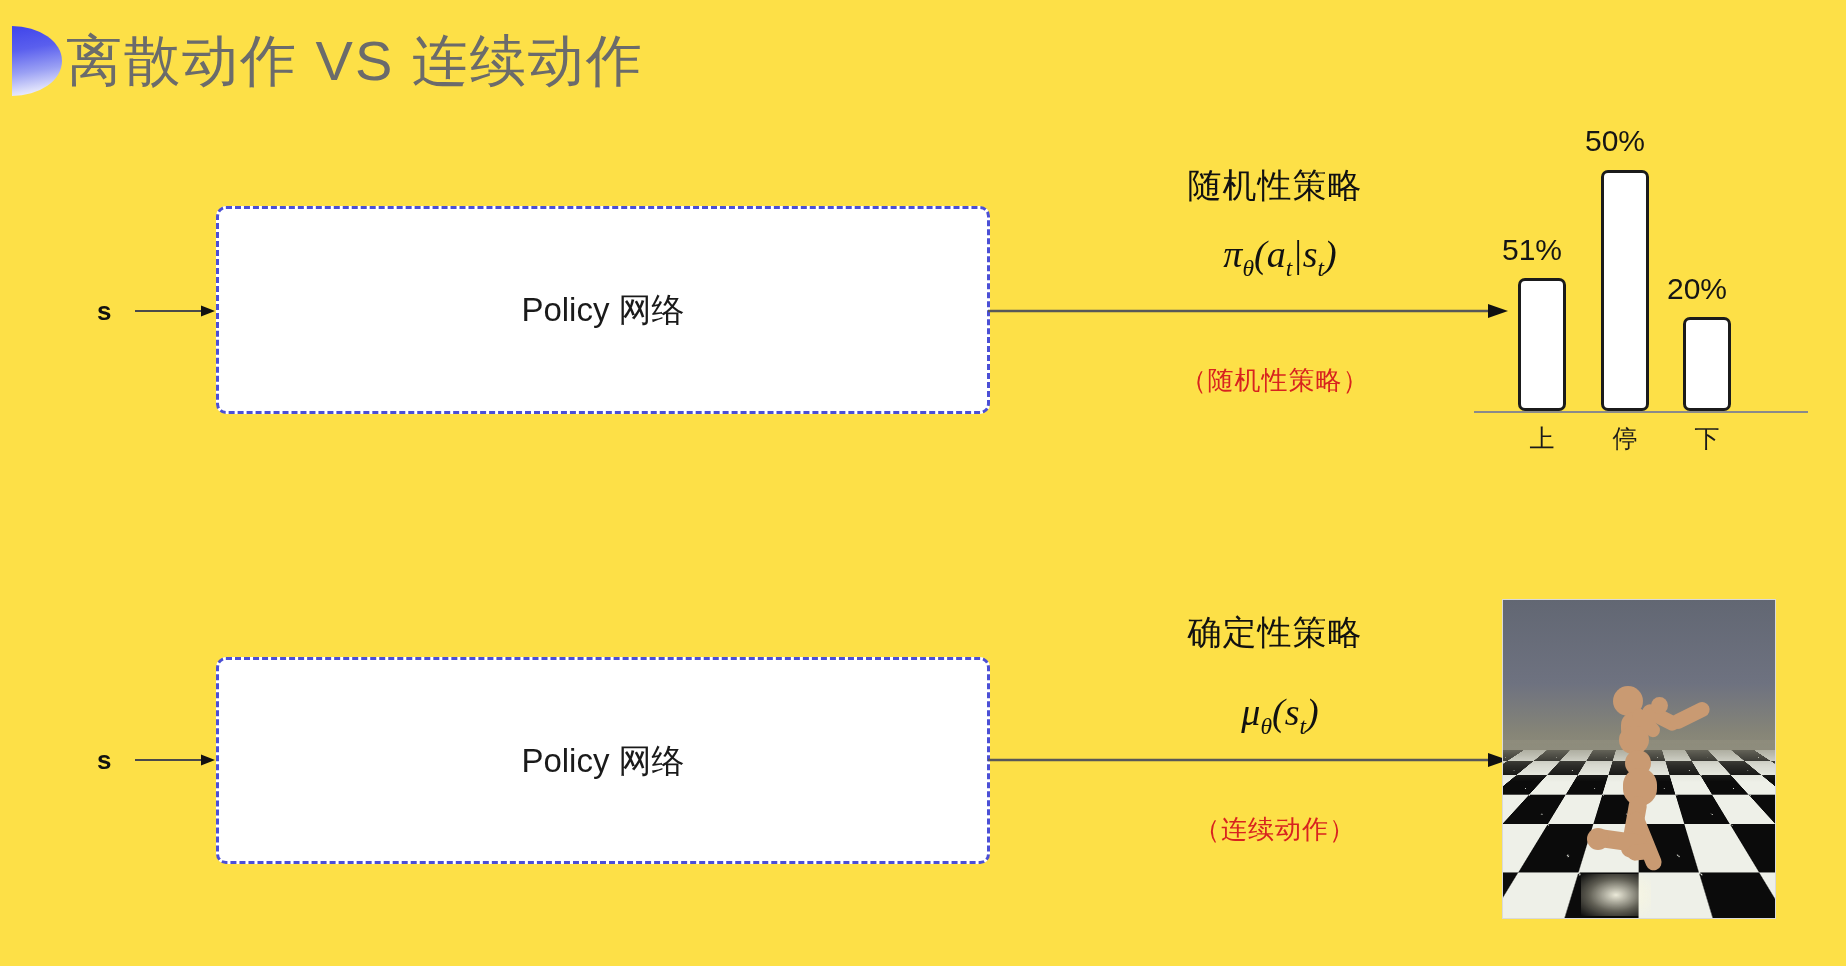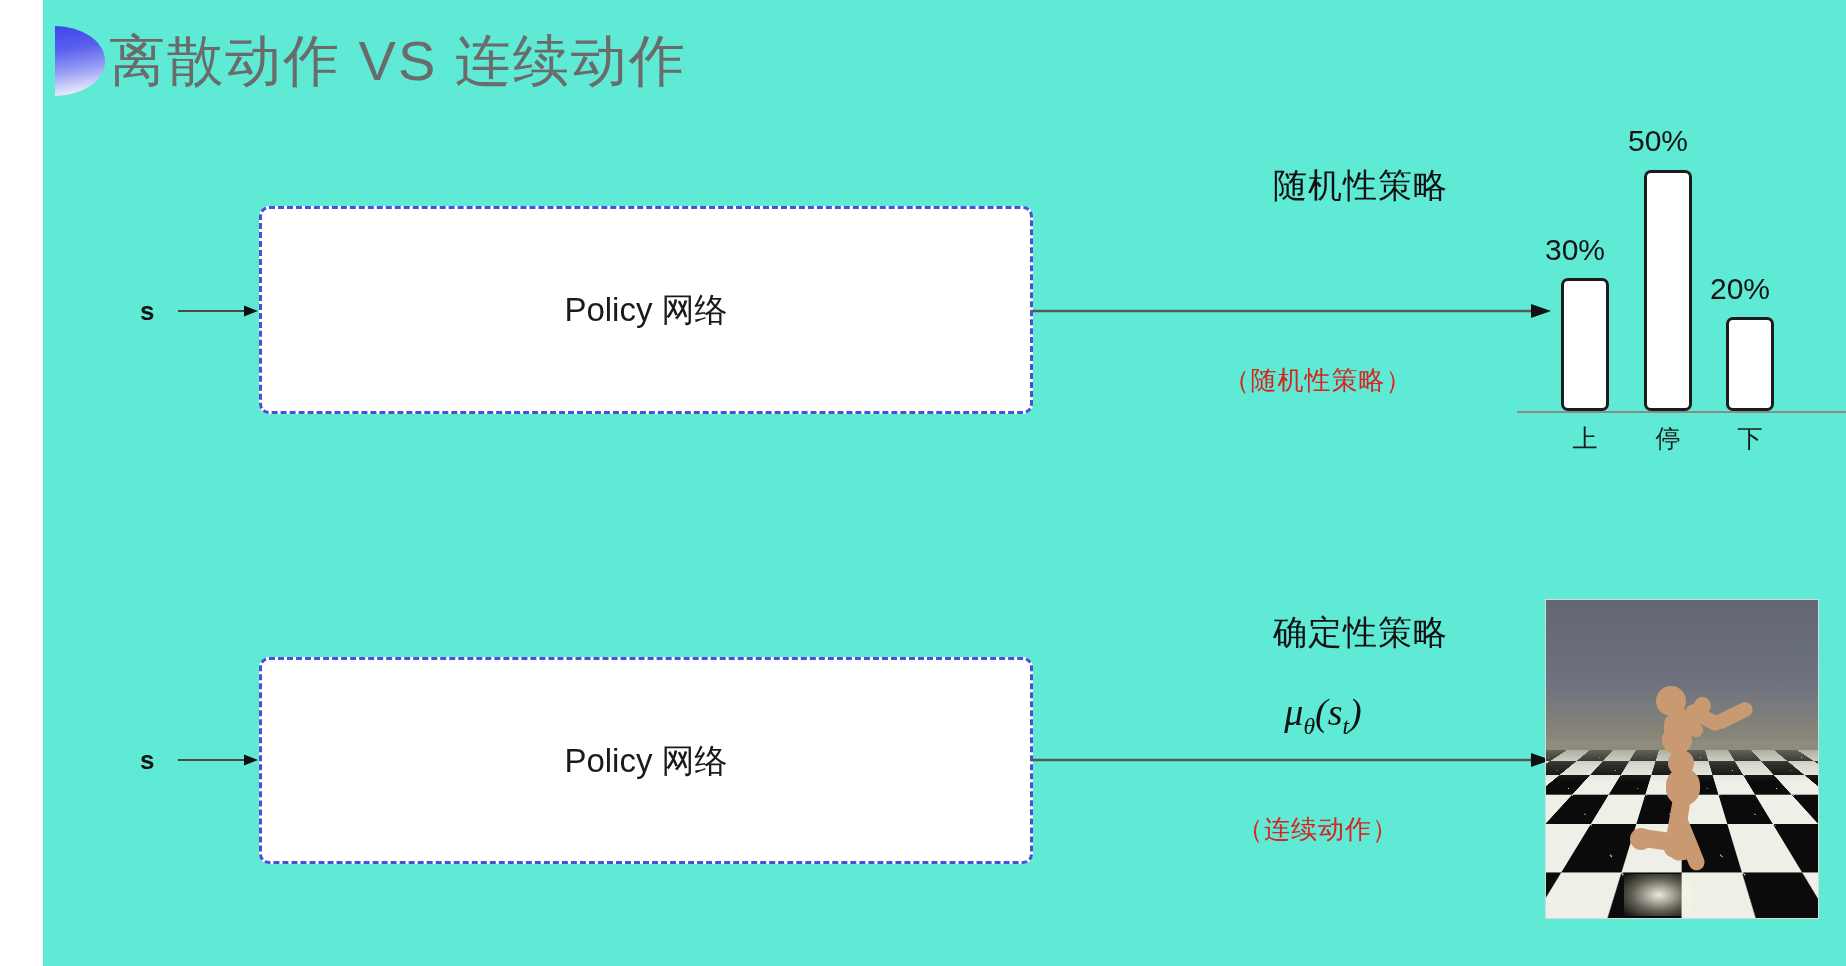--- a/index.html
+++ b/index.html
@@ -11,22 +11,21 @@
     width: 1846px;
     height: 966px;
     position: relative;
     overflow: hidden;
     font-family: "Liberation Sans", "DejaVu Sans", sans-serif;
     color: #000000;
   }
   .slide {
     position: absolute;
     inset: 0;
-    background: #5eead4;
-    margin-left: 43px;
+    background: #fde047;
   }
 
   
   .title-deco {
     position: absolute;
     left: 12px;
     top: 26px;
     width: 50px;
     height: 70px;
     border-top-right-radius: 50px 35px;
@@ -99,21 +98,20 @@
   
   .policy-caption {
     position: absolute;
     text-align: center;
     white-space: nowrap;
   }
   .caption-cn {
     font-size: 34px;
     color: #111111;
     letter-spacing: 1px;
-    text-align: right;
   }
   .caption-formula {
     font-size: 38px;
     color: #111111;
     font-family: "Liberation Serif", "DejaVu Serif", serif;
     font-style: italic;
   }
   .caption-formula .sub {
     font-size: 0.62em;
     vertical-align: sub;
@@ -255,34 +253,35 @@
       <line x1="0" y1="6" x2="68" y2="6" stroke="#4a4a4a" stroke-width="2"></line>
       <polygon points="66,0.5 80,6 66,11.5" fill="#111111"></polygon>
     </svg>
   </div>
 
   <div class="policy-box row1">
     <div class="policy-label">Policy 网络</div>
   </div>
 
   <div class="policy-caption cap1-title caption-cn">随机性策略</div>
+  <div class="policy-caption cap1-formula caption-formula"><span>π</span><span class="sub">θ</span><span>(a</span><span class="sub">t</span><span>|s</span><span class="sub">t</span><span>)</span></div>
   <div class="policy-caption cap1-red caption-red">（随机性策略）</div>
 
   <div class="arrow-long row1">
     <svg width="520" height="16" viewBox="0 0 520 16">
       <line x1="0" y1="8" x2="504" y2="8" stroke="#585858" stroke-width="2.5"></line>
       <polygon points="500,1 520,8 500,15" fill="#111111"></polygon>
     </svg>
   </div>
 
   <div class="chart">
     <div class="chart-axis"></div>
 
     <div class="bar b0"></div>
-    <div class="bar-value v0">30%</div>
+    <div class="bar-value v0">51%</div>
     <div class="bar-cat c0">上</div>
 
     <div class="bar b1"></div>
     <div class="bar-value v1">50%</div>
     <div class="bar-cat c1">停</div>
 
     <div class="bar b2"></div>
     <div class="bar-value v2">20%</div>
     <div class="bar-cat c2">下</div>
   </div>

